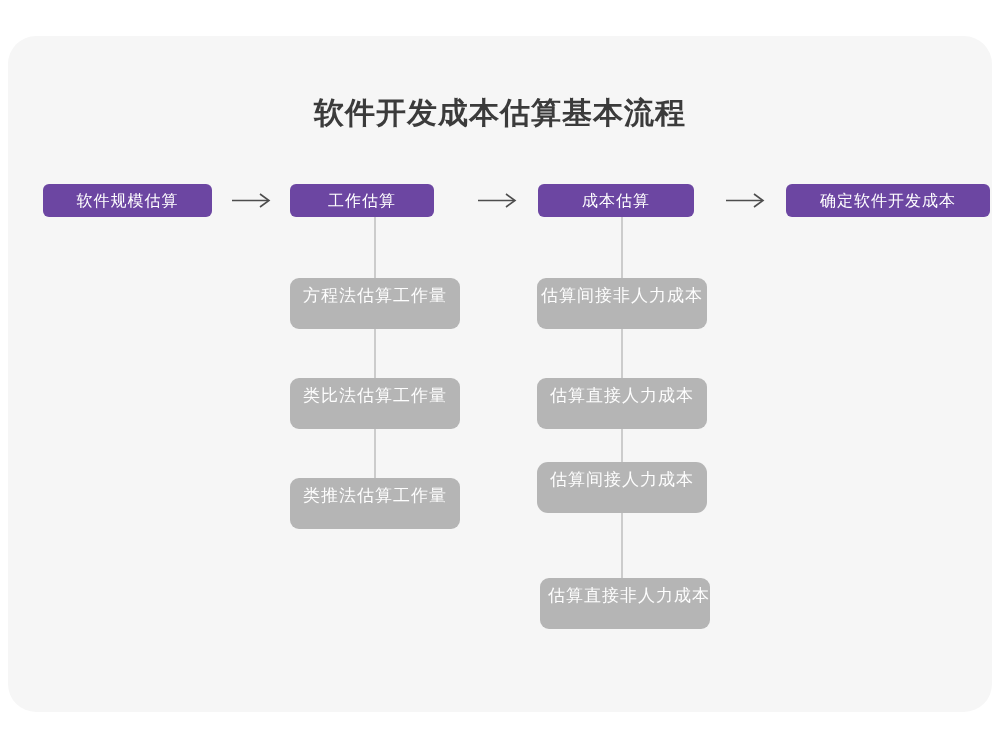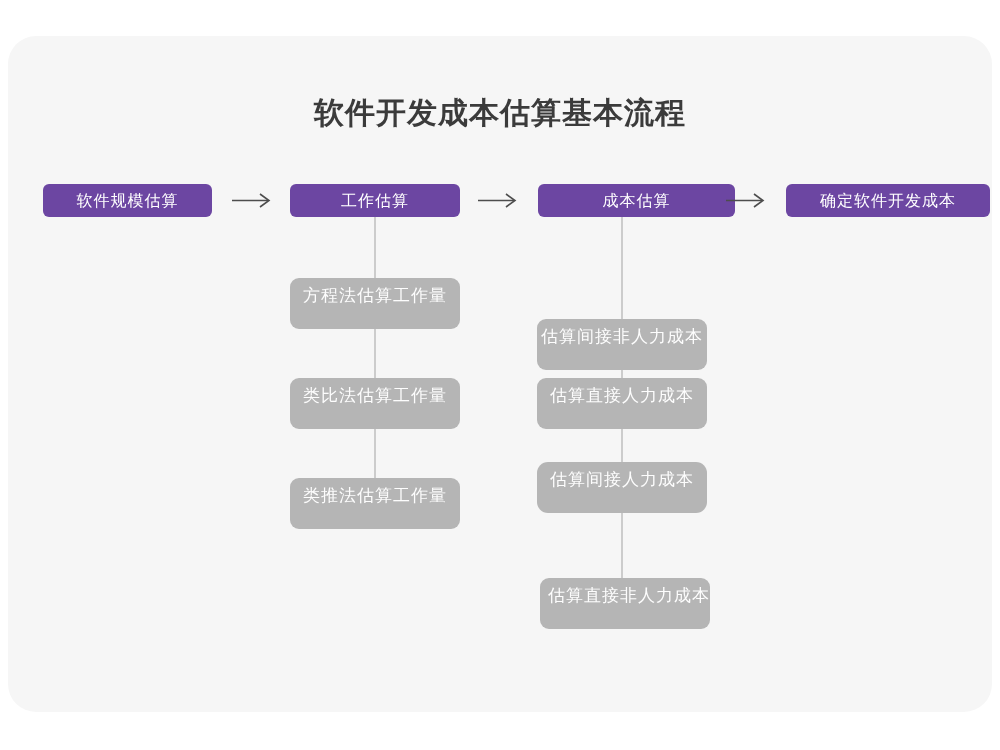--- a/index.html
+++ b/index.html
@@ -69,22 +69,22 @@
 <body>
 
 <div class="card"></div>
 
 <div class="title">软件开发成本估算基本流程</div>
 
 <div class="vline" style="left:374px; top:217px; height:280px;"></div>
 <div class="vline" style="left:621px; top:217px; height:381px;"></div>
 
 <div class="pbox" style="left:43px; width:169px;">软件规模估算</div>
-<div class="pbox" style="left:290px; width:170px;">工作估算</div>
-<div class="pbox" style="left:538px; width:197px;">成本估算</div>
+<div class="pbox" style="left:290px; width:144px;">工作估算</div>
+<div class="pbox" style="left:538px; width:156px;">成本估算</div>
 <div class="pbox" style="left:786px; width:204px;">确定软件开发成本</div>
 
 <div class="arrow" style="left:226px;">
   <svg width="50" height="21" viewBox="0 0 50 21">
     <line x1="6" y1="10.5" x2="42" y2="10.5" stroke="#4d4d4d" stroke-width="1.6"></line>
     <polyline points="34,4 43,10.5 34,17" fill="none" stroke="#4d4d4d" stroke-width="1.6"></polyline>
   </svg>
 </div>
 <div class="arrow" style="left:472px;">
   <svg width="50" height="21" viewBox="0 0 50 21">
@@ -96,16 +96,16 @@
   <svg width="50" height="21" viewBox="0 0 50 21">
     <line x1="6" y1="10.5" x2="42" y2="10.5" stroke="#4d4d4d" stroke-width="1.6"></line>
     <polyline points="34,4 43,10.5 34,17" fill="none" stroke="#4d4d4d" stroke-width="1.6"></polyline>
   </svg>
 </div>
 
 <div class="gbox" style="left:290px; top:278px;">方程法估算工作量</div>
 <div class="gbox" style="left:290px; top:378px;">类比法估算工作量</div>
 <div class="gbox" style="left:290px; top:478px;">类推法估算工作量</div>
 
-<div class="gbox" style="left:537px; top:278px;margin-top:41px;">估算间接非人力成本</div>
+<div class="gbox" style="left:537px; top:278px;">估算间接非人力成本</div>
 <div class="gbox" style="left:537px; top:378px;">估算直接人力成本</div>
 <div class="gbox" style="left:537px; top:462px;border-radius:11px;">估算间接人力成本</div>
 <div class="gbox" style="left:540px; top:578px;padding-left:8px;">估算直接非人力成本</div>
 
 </body></html>

